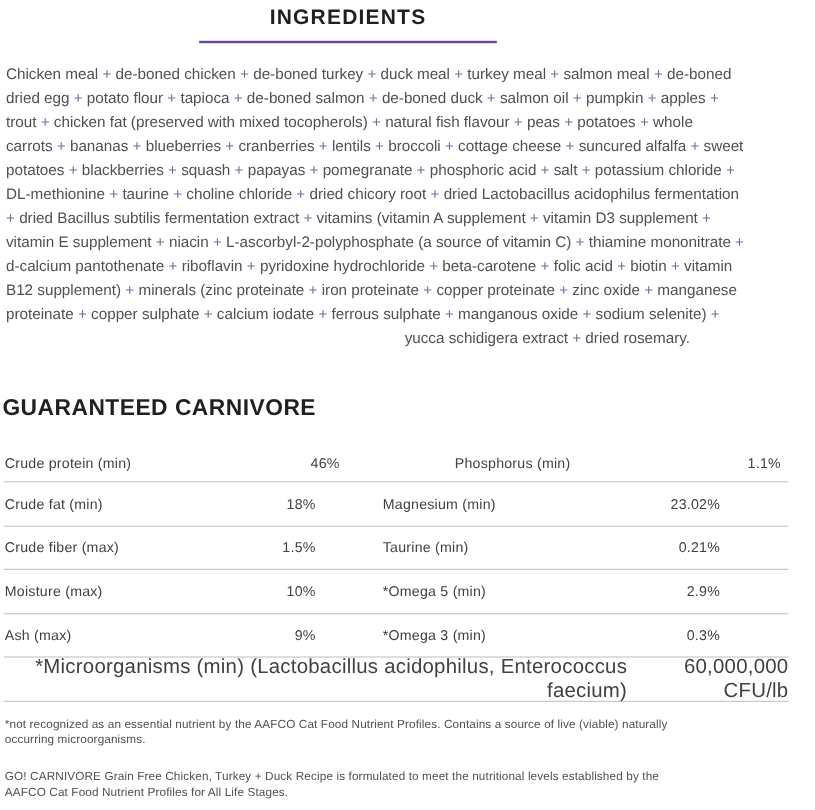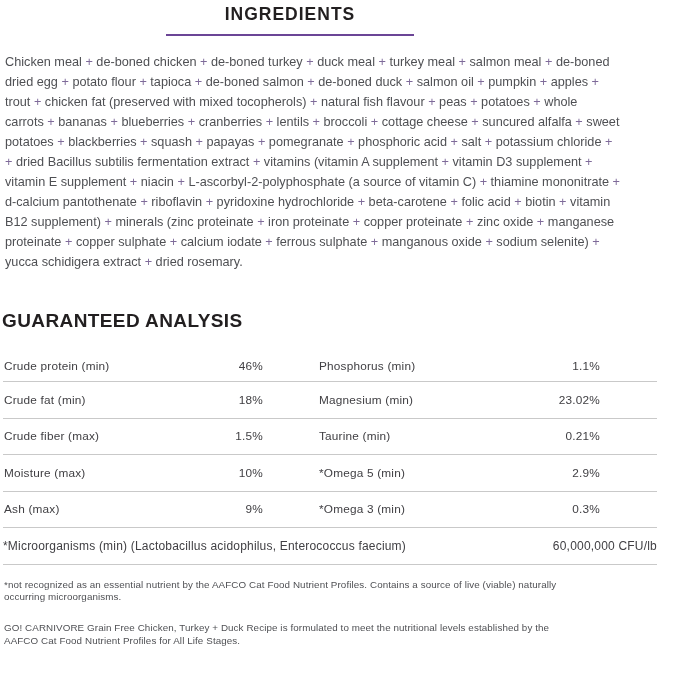--- a/index.html
+++ b/index.html
@@ -16,47 +16,47 @@
     padding-top:3px; text-align:center;
     font-size:17.5px; line-height:22px; font-weight:bold;
     letter-spacing:1px; color:#221f20;
   }
   .title-underline {
     width:248px; height:2px; background:var(--accent);
     margin:9px auto 0 auto;
   }
   .ing-paragraph {
     margin-top:16px; padding:0 5px;
-    font-size:12.7px; line-height:20px; text-align:left; color:#4f5054;
+    font-size:12.7px; line-height:20px; text-align:right; color:#4f5054;
   }
   .ing-line { display:block; white-space:nowrap; }
   .plus { color:var(--plus); }
 
   .ga-title {
     margin:38px 0 0 2px;
     font-size:19px; line-height:22px; font-weight:bold;
     letter-spacing:0.4px; color:#221f20;
   }
 
   .ga-table { margin:19px 22px 0 3px; width:654px; }
   .ga-row {
     display:grid;
     grid-template-columns:210px 50px 55px 225px 1fr 57px;
     align-items:center;
     height:36.5px;
     border-bottom:1px solid var(--rule);
     font-size:11.8px; color:#414044; letter-spacing:0.2px;
   }
-  .ga-row.first { height:31px; }
+  .ga-row.first { height:31px;gap:20px; }
   .ga-cell-label { text-align:left; padding-left:1px; }
   .ga-cell-value { text-align:right; }
   .ga-row-full {
     display:flex; justify-content:space-between; align-items:center;
     height:36.5px; border-bottom:1px solid var(--rule);
-    font-size:12px; color:#414044; letter-spacing:0.2px;
+    font-size:17px; color:#414044; letter-spacing:0.2px;text-align:right;
   }
 
   .footnote-1 {
     margin:14px 10px 0 4px;
     font-size:9.8px; line-height:12px; color:#4f5054; letter-spacing:0.1px;
   }
   .footnote-2 {
     margin:18px 14px 0 4px;
     font-size:9.8px; line-height:13px; color:#4f5054; letter-spacing:0.1px;
   }
@@ -68,29 +68,30 @@
 
   <div class="ing-title">INGREDIENTS</div>
   <div class="title-underline"></div>
 
   <div class="ing-paragraph">
     <span class="ing-line">Chicken meal <span class="plus">+</span> de-boned chicken <span class="plus">+</span> de-boned turkey <span class="plus">+</span> duck meal <span class="plus">+</span> turkey meal <span class="plus">+</span> salmon meal <span class="plus">+</span> de-boned</span>
     <span class="ing-line">dried egg <span class="plus">+</span> potato flour <span class="plus">+</span> tapioca <span class="plus">+</span> de-boned salmon <span class="plus">+</span> de-boned duck <span class="plus">+</span> salmon oil <span class="plus">+</span> pumpkin <span class="plus">+</span> apples <span class="plus">+</span></span>
     <span class="ing-line">trout <span class="plus">+</span> chicken fat (preserved with mixed tocopherols) <span class="plus">+</span> natural fish flavour <span class="plus">+</span> peas <span class="plus">+</span> potatoes <span class="plus">+</span> whole</span>
     <span class="ing-line">carrots <span class="plus">+</span> bananas <span class="plus">+</span> blueberries <span class="plus">+</span> cranberries <span class="plus">+</span> lentils <span class="plus">+</span> broccoli <span class="plus">+</span> cottage cheese <span class="plus">+</span> suncured alfalfa <span class="plus">+</span> sweet</span>
     <span class="ing-line">potatoes <span class="plus">+</span> blackberries <span class="plus">+</span> squash <span class="plus">+</span> papayas <span class="plus">+</span> pomegranate <span class="plus">+</span> phosphoric acid <span class="plus">+</span> salt <span class="plus">+</span> potassium chloride <span class="plus">+</span></span>
+    <span class="ing-line">DL-methionine <span class="plus">+</span> taurine <span class="plus">+</span> choline chloride <span class="plus">+</span> dried chicory root <span class="plus">+</span> dried Lactobacillus acidophilus fermentation</span>
     <span class="ing-line"><span class="plus">+</span> dried Bacillus subtilis fermentation extract <span class="plus">+</span> vitamins (vitamin A supplement <span class="plus">+</span> vitamin D3 supplement <span class="plus">+</span></span>
     <span class="ing-line">vitamin E supplement <span class="plus">+</span> niacin <span class="plus">+</span> L-ascorbyl-2-polyphosphate (a source of vitamin C) <span class="plus">+</span> thiamine mononitrate <span class="plus">+</span></span>
     <span class="ing-line">d-calcium pantothenate <span class="plus">+</span> riboflavin <span class="plus">+</span> pyridoxine hydrochloride <span class="plus">+</span> beta-carotene <span class="plus">+</span> folic acid <span class="plus">+</span> biotin <span class="plus">+</span> vitamin</span>
     <span class="ing-line">B12 supplement) <span class="plus">+</span> minerals (zinc proteinate <span class="plus">+</span> iron proteinate <span class="plus">+</span> copper proteinate <span class="plus">+</span> zinc oxide <span class="plus">+</span> manganese</span>
     <span class="ing-line">proteinate <span class="plus">+</span> copper sulphate <span class="plus">+</span> calcium iodate <span class="plus">+</span> ferrous sulphate <span class="plus">+</span> manganous oxide <span class="plus">+</span> sodium selenite) <span class="plus">+</span></span>
     <span class="ing-line">yucca schidigera extract <span class="plus">+</span> dried rosemary.</span>
   </div>
 
-  <div class="ga-title">GUARANTEED ANALYSIS</div>
+  <div class="ga-title">GUARANTEED CARNIVORE</div>
 
   <div class="ga-table">
 
     <div class="ga-row first">
       <div class="ga-cell-label">Crude protein (min)</div>
       <div class="ga-cell-value">46%</div>
       <div></div>
       <div class="ga-cell-label">Phosphorus (min)</div>
       <div class="ga-cell-value">1.1%</div>
       <div></div>

